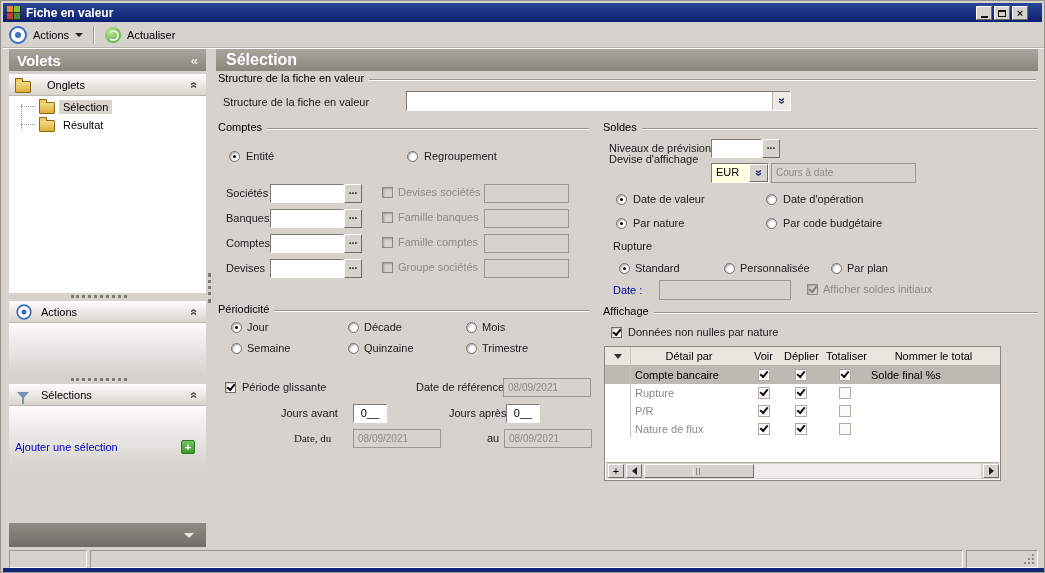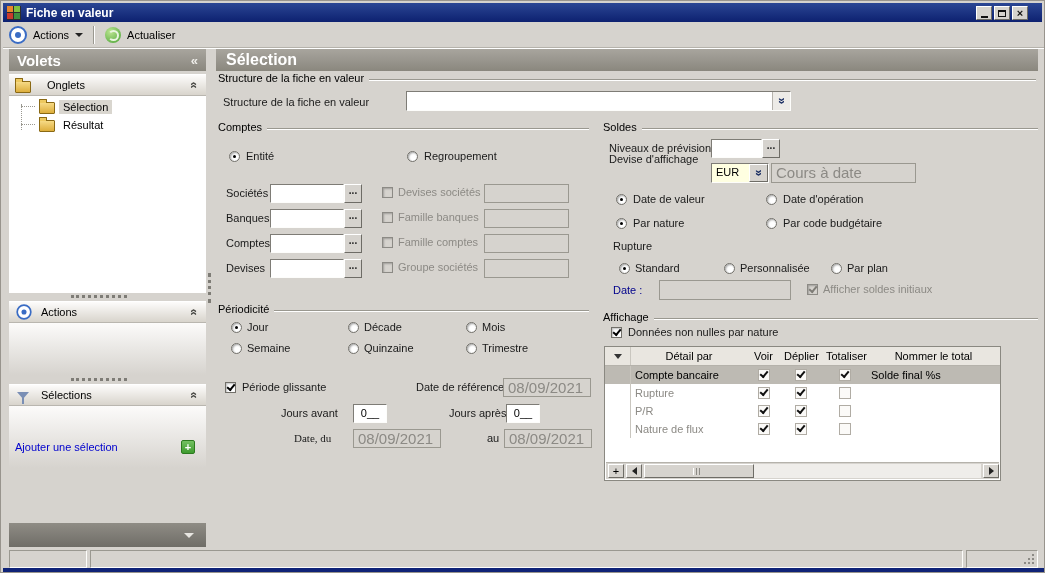--- a/index.html
+++ b/index.html
@@ -46,21 +46,21 @@
   .fadepanel{position:absolute;background:linear-gradient(#FCFBFA,#D6D3CE);}
   .icon-funnel{width:12px;height:7px;border-left:6px solid transparent;border-right:6px solid transparent;border-top:7px solid #7A8FB5;position:relative;box-sizing:border-box;width:0;}
   .icon-funnel::after{content:"";position:absolute;left:-1px;top:-1px;width:2px;height:6px;background:#7A8FB5;}
   .plusbtn-green{position:absolute;width:14px;height:14px;background:linear-gradient(#74C162,#3E9B2F);border:1px solid #2C7A1F;border-radius:2px;color:#fff;font-weight:bold;font-size:11px;line-height:12px;text-align:center;box-sizing:border-box;}
   .darkbar{position:absolute;background:linear-gradient(#8F8C85,#6F6D67);display:flex;align-items:center;justify-content:flex-end;}
   .tri-dn-w{width:0;height:0;border-left:5px solid transparent;border-right:5px solid transparent;border-top:5px solid #E8E6E1;margin-right:12px;}
   
   .grpline{position:absolute;height:2px;background:linear-gradient(#9A9890 50%,#FFFFFF 50%);}
   .grplbl{position:absolute;left:0;top:-7px;background:#D6D3CE;padding:0 5px 0 2px;font-size:11px;white-space:nowrap;line-height:13px;}
   .tb{position:absolute;box-sizing:border-box;background:#fff;border:1px solid;border-color:#7E7C76 #FDFDFB #FDFDFB #7E7C76;font-size:11px;padding:2px 4px;line-height:13px;overflow:hidden;white-space:nowrap;}
-  .tbd{position:absolute;box-sizing:border-box;background:#D6D3CE;border:1px solid #9A9890;font-size:15px;padding:2px 4px;color:#8C8A85;line-height:13px;overflow:hidden;white-space:nowrap;}
+  .tbd{position:absolute;box-sizing:border-box;background:#D6D3CE;border:1px solid #9A9890;font-size:10px;padding:2px 4px;color:#8C8A85;line-height:13px;overflow:hidden;white-space:nowrap;}
   .dotsbtn{position:absolute;box-sizing:border-box;background:#D6D3CE;border:1px solid;border-color:#FFFFFF #6E6C66 #6E6C66 #FFFFFF;font-size:10px;font-weight:bold;color:#222;text-align:center;line-height:12px;}
   .radio{position:absolute;width:11px;height:11px;border-radius:50%;background:#fff;border:1px solid #716F69;box-shadow:inset 1px 1px 2px rgba(0,0,0,.35);box-sizing:border-box;}
   .radio.on::after{content:"";position:absolute;left:3px;top:3px;width:3px;height:3px;background:#000;border-radius:50%;}
   .cbx{position:absolute;width:11px;height:11px;background:#fff;border:1px solid #716F69;box-shadow:inset 1px 1px 2px rgba(0,0,0,.25);box-sizing:border-box;}
   .cbx.on::after{content:"";position:absolute;left:1px;top:1px;width:6px;height:3px;border-left:2px solid #000;border-bottom:2px solid #000;transform:rotate(-50deg);}
   .cbx.disab{background:#D6D3CE;border-color:#8C8A85;}
   .cbx.disab.on::after{border-color:#7E7C76;}
   .combo{position:absolute;box-sizing:border-box;background:#fff;border:1px solid;border-color:#7E7C76 #FDFDFB #FDFDFB #7E7C76;display:flex;align-items:stretch;}
   .combo .val{flex:1;font-size:11px;padding:2px 4px;line-height:13px;}
   .combo-btn{width:17px;background:#EDEBE7;border-left:1px solid #B5B2AC;display:flex;align-items:center;justify-content:center;}
@@ -297,21 +297,21 @@
   <span class="lbl" style="left:280px;top:406px;">Jours avant</span>
   <div class="tb" style="left:352px;top:403px;width:34px;height:19px;text-align:center;">0__</div>
   <span class="lbl" style="left:448px;top:406px;">Jours après</span>
   <div class="tb" style="left:505px;top:403px;width:34px;height:19px;text-align:center;">0__</div>
 
   <span class="lbl" style="left:293px;top:431px;font-family:Liberation Serif, serif;">Date, du</span>
   <div class="tbd" style="left:352px;top:428px;width:88px;height:19px;">08/09/2021</div>
   <span class="lbl" style="left:486px;top:431px;">au</span>
   <div class="tbd" style="left:503px;top:428px;width:88px;height:19px;">08/09/2021</div>
 
-  <div class="grpline" style="left:600px;top:311px;width:437px;margin-top:6px;">
+  <div class="grpline" style="left:600px;top:311px;width:437px;">
     <span class="grplbl">Affichage</span>
   </div>
   <span class="cbx on" style="left:610px;top:326px;"></span>
   <span class="lbl" style="left:627px;top:325px;">Données non nulles par nature</span>
 
   <div class="tbl" style="left:603px;top:345px;width:397px;height:135px;">
     <div class="trow thead">
       <span class="tc first">
           <span class="tri-dn-k"></span>
         </span>

